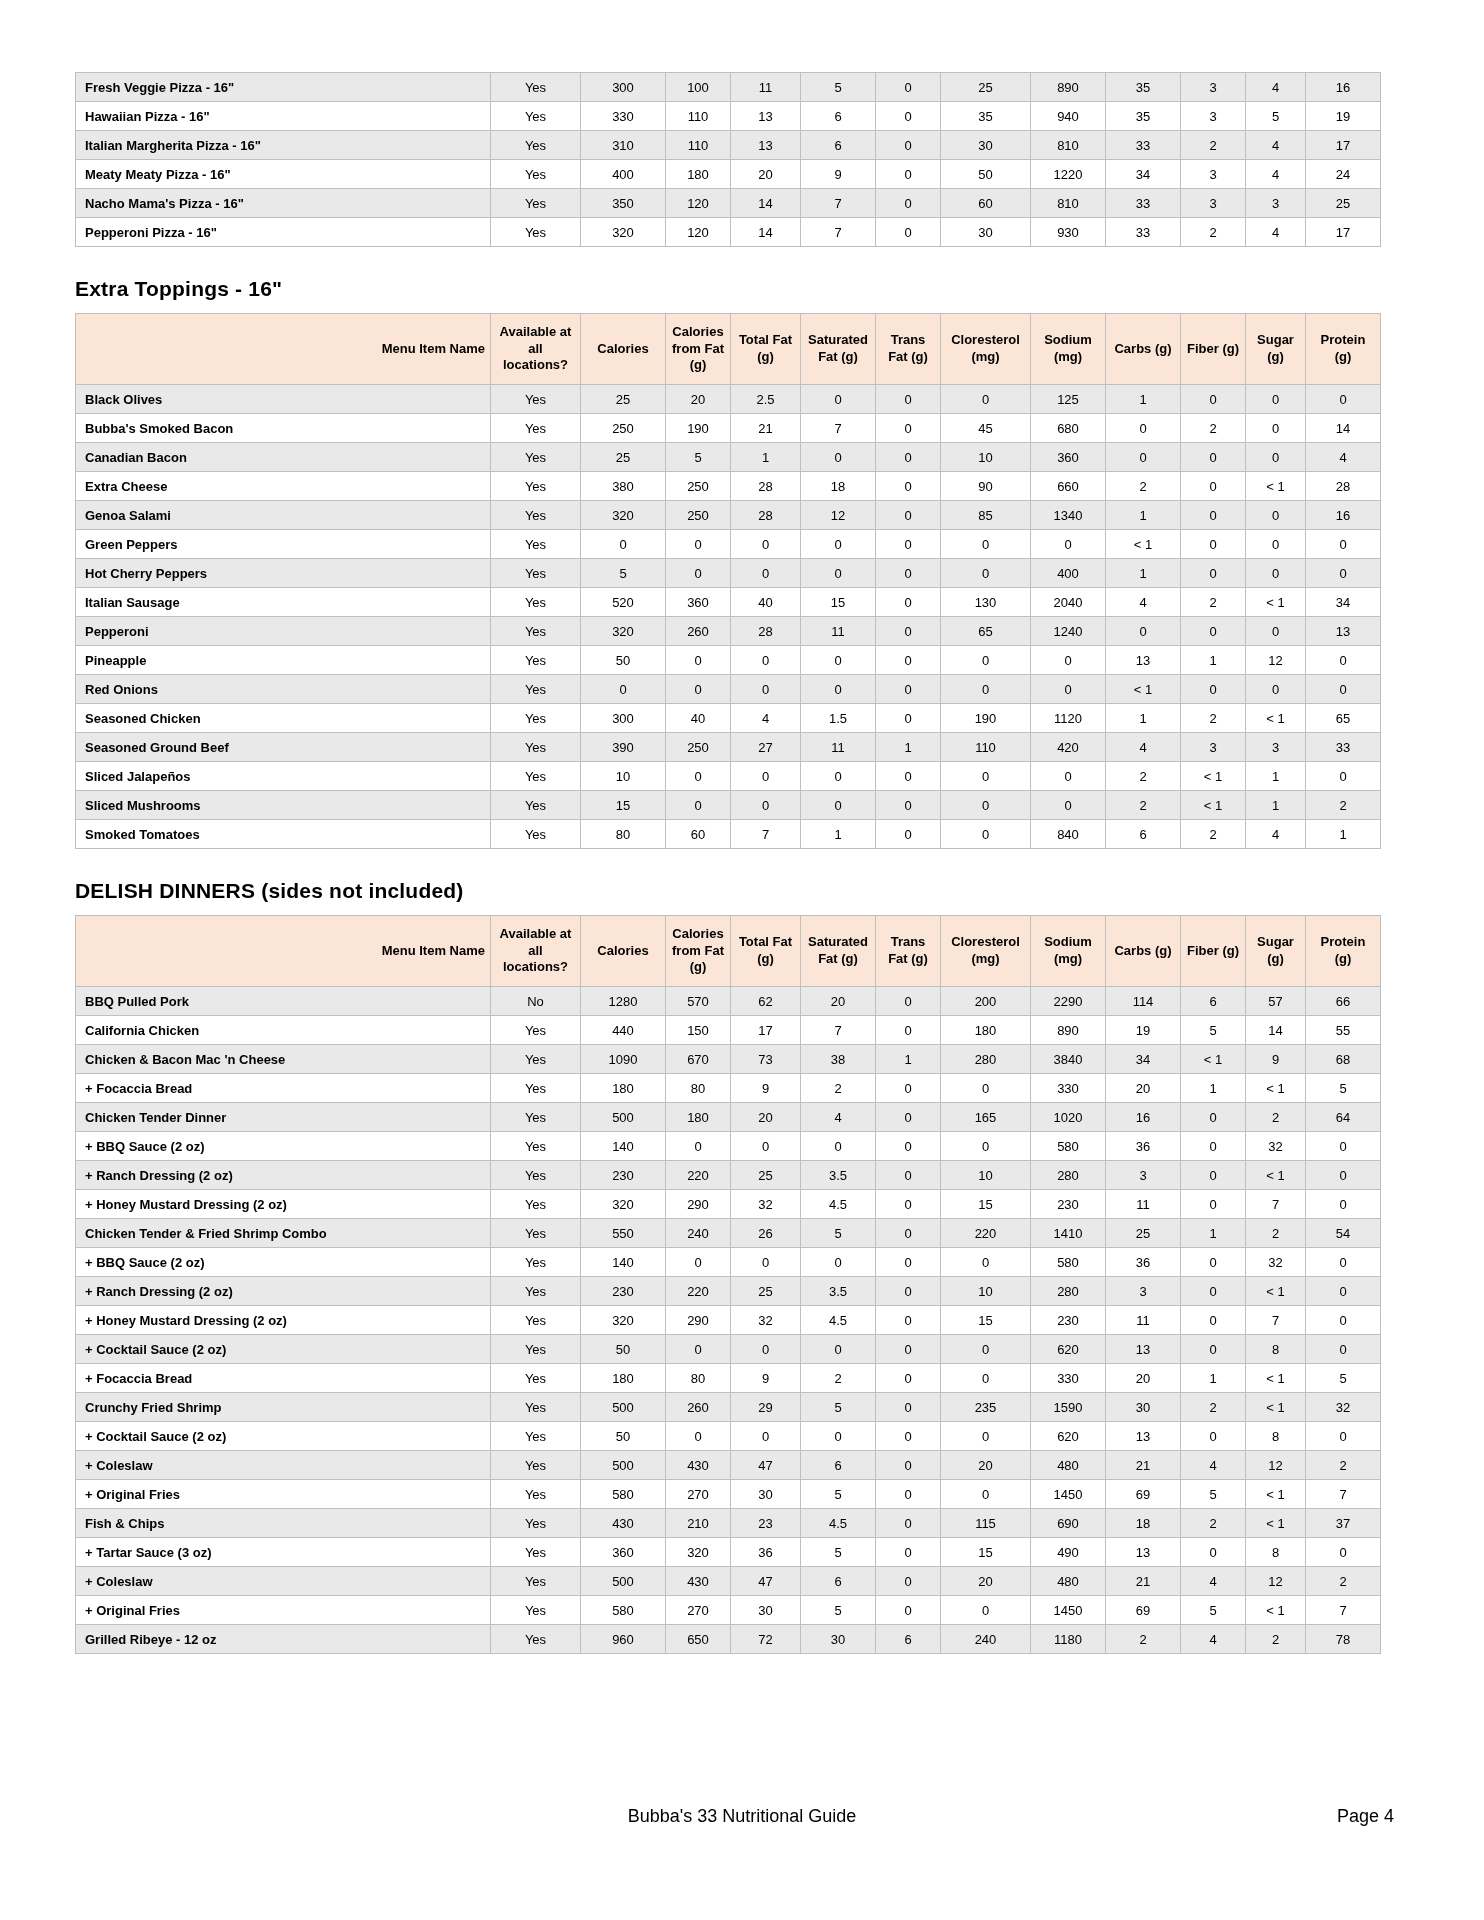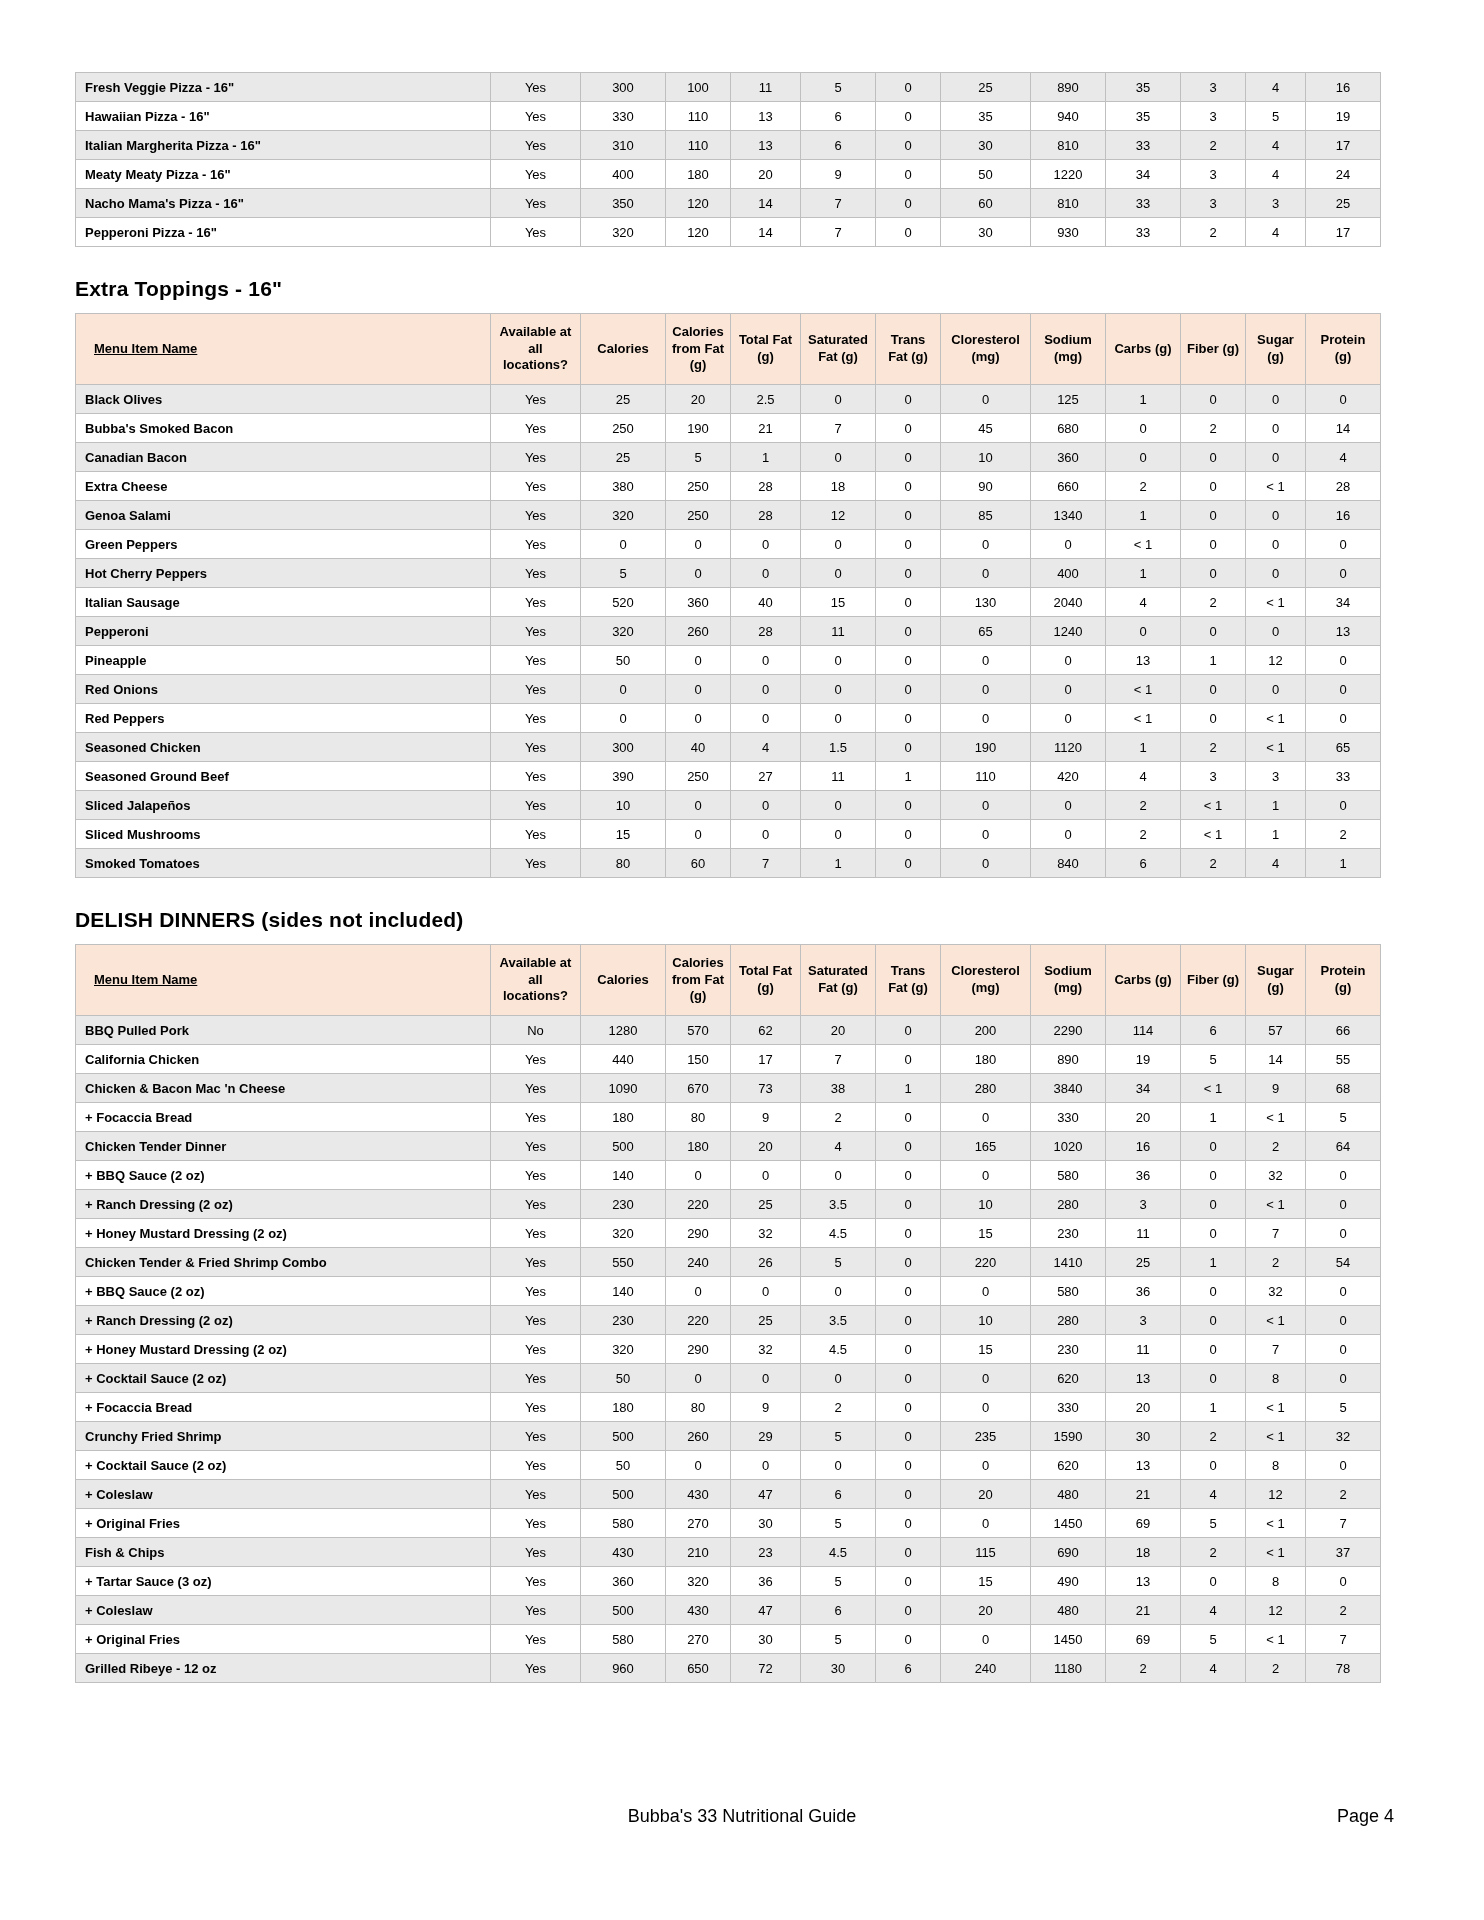--- a/index.html
+++ b/index.html
@@ -31,23 +31,22 @@
     background: #ffffff;
   }
   table.nutrition-table td { height: 29px; }
   table.nutrition-table th {
     height: 71px;
     background: var(--header-bg, #fbe5d6);
     font-weight: bold;
     line-height: 1.3;
   }
   table.nutrition-table th.col-name {
-    text-align: left;
-    padding-left: 18px;
-    text-decoration: underline;
+    text-align: right;
+    padding-left: 2px;
   }
   table.nutrition-table td.item-name {
     text-align: left;
     font-weight: bold;
     padding-left: 9px;
     white-space: nowrap;
   }
   table.nutrition-table tbody tr:nth-child(odd) td {
     background: var(--row-alt-bg, #e9e9e9);
   }
@@ -391,35 +390,20 @@
             <td>0</td>
             <td>0</td>
             <td>0</td>
             <td>0</td>
             <td>&lt; 1</td>
             <td>0</td>
             <td>0</td>
             <td>0</td>
           </tr>
           <tr>
-            <td class="item-name">Red Peppers</td>
-            <td>Yes</td>
-            <td>0</td>
-            <td>0</td>
-            <td>0</td>
-            <td>0</td>
-            <td>0</td>
-            <td>0</td>
-            <td>0</td>
-            <td>&lt; 1</td>
-            <td>0</td>
-            <td>&lt; 1</td>
-            <td>0</td>
-          </tr>
-          <tr>
             <td class="item-name">Seasoned Chicken</td>
             <td>Yes</td>
             <td>300</td>
             <td>40</td>
             <td>4</td>
             <td>1.5</td>
             <td>0</td>
             <td>190</td>
             <td>1120</td>
             <td>1</td>

